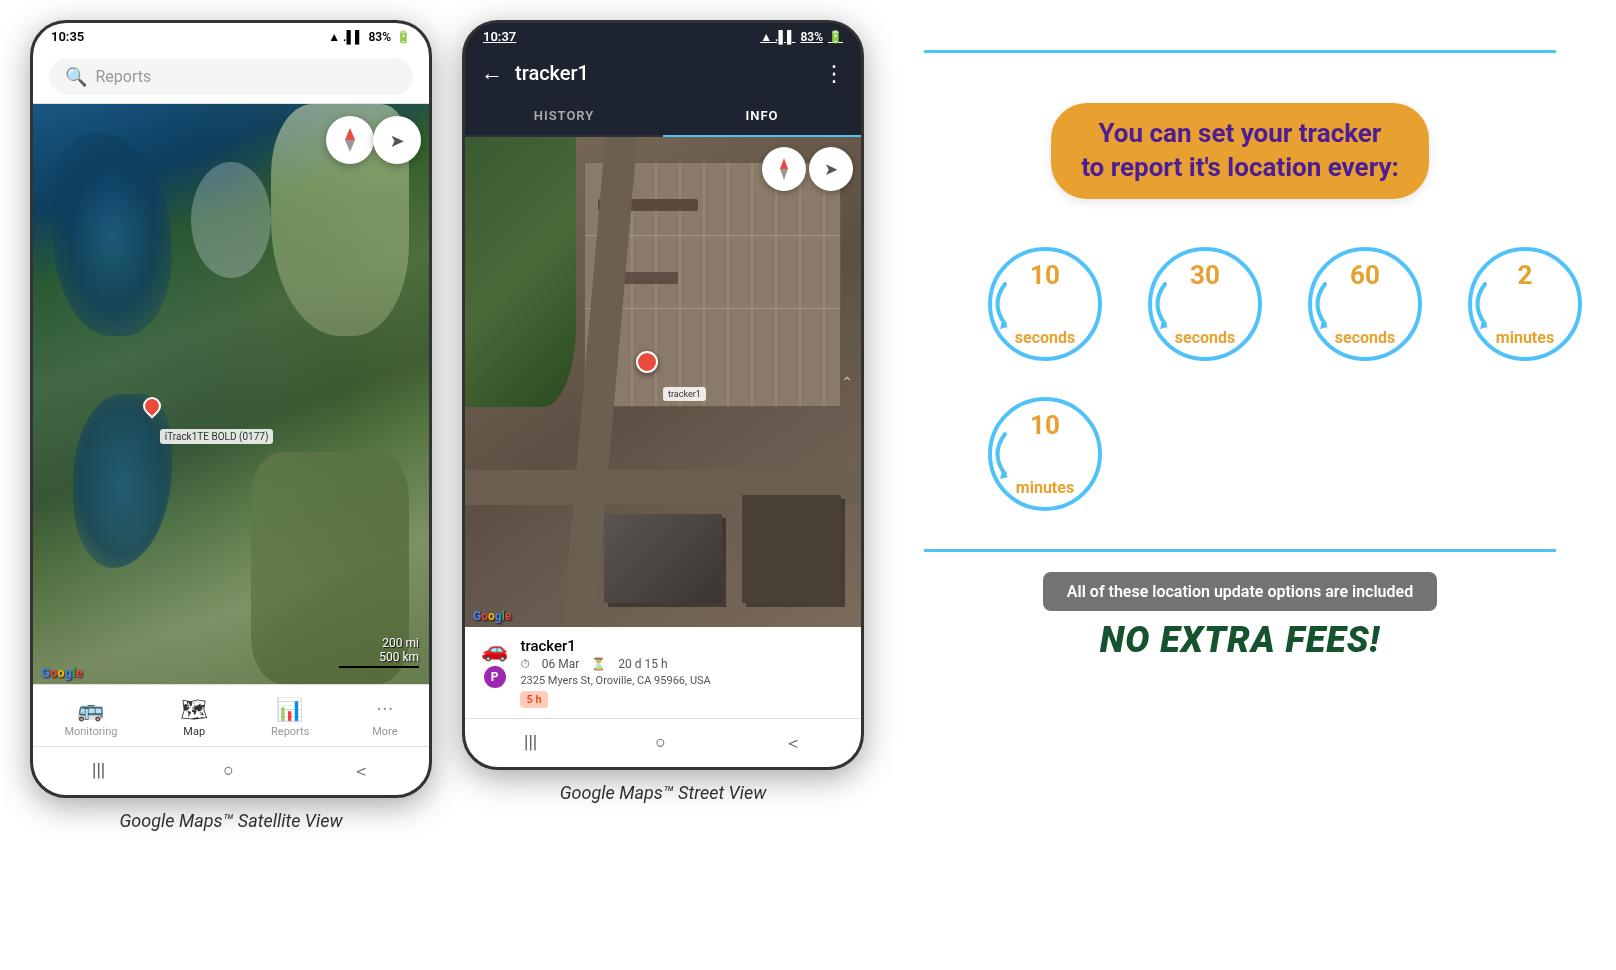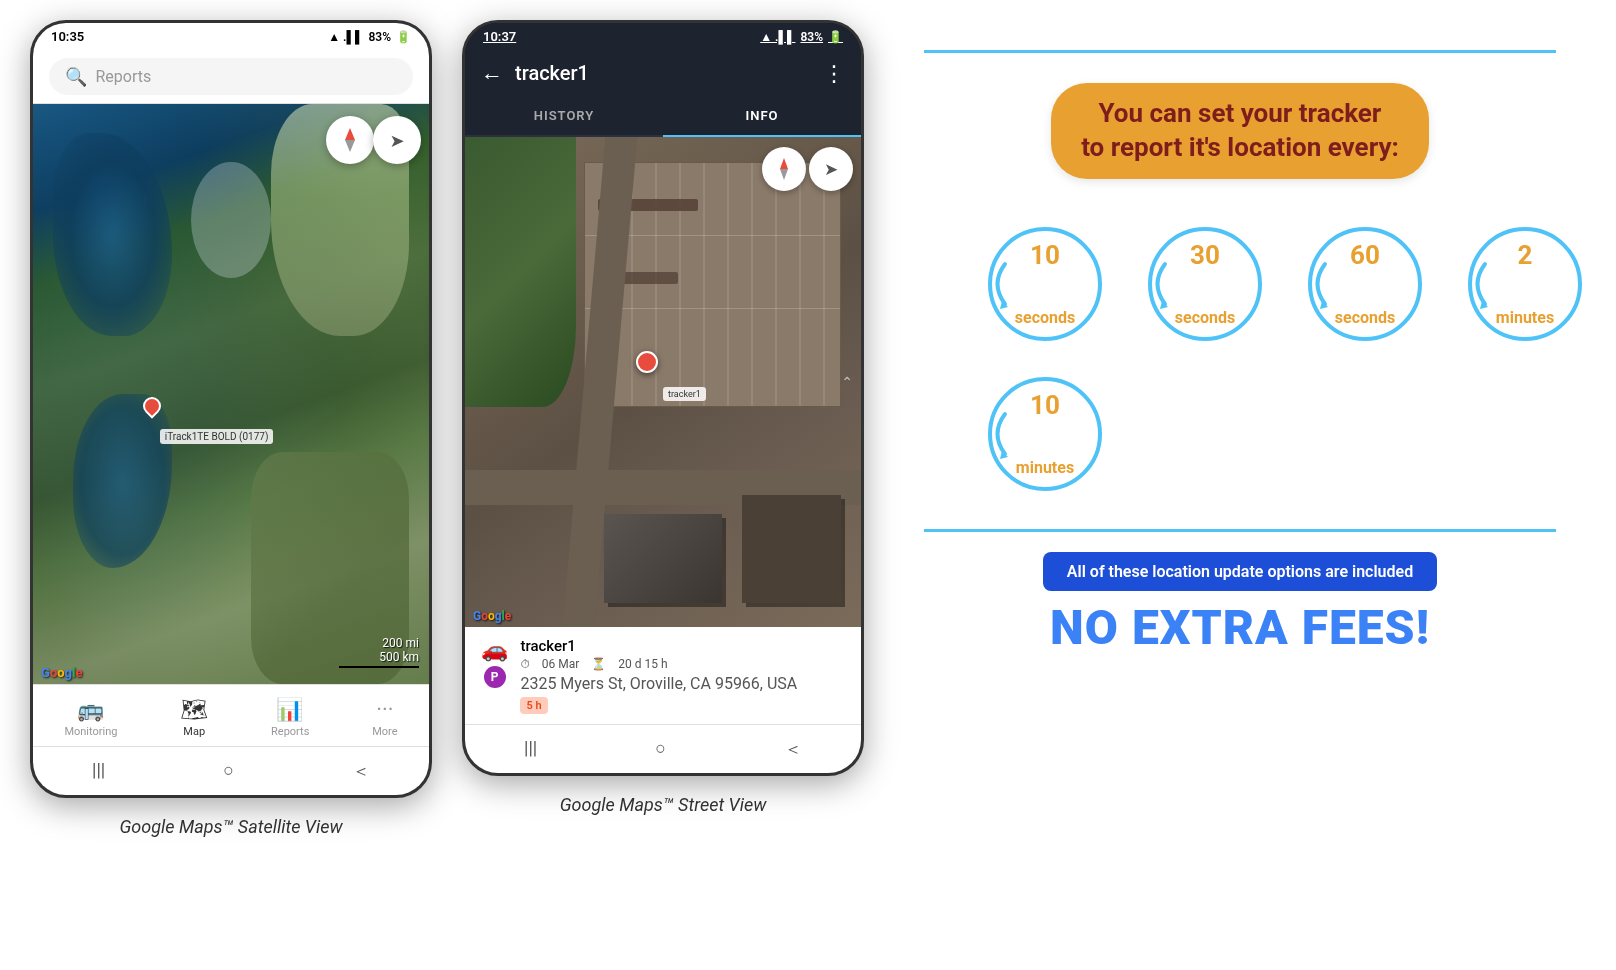--- a/index.html
+++ b/index.html
@@ -30,21 +30,20 @@
       overflow: hidden;
       border: 3px solid #333;
       box-shadow: 0 8px 32px rgba(0,0,0,0.35);
       position: relative;
     }
 
     .phone-caption {
       font-size: 18px;
       color: #333;
       text-align: center;
-      margin-top: 6px;
       font-style: italic;
     }
 
     
     .status-bar {
       display: flex;
       justify-content: space-between;
       align-items: center;
       padding: 6px 18px;
       background: #fff;
@@ -383,21 +382,21 @@
       font-weight: 500;
     }
     .tracker-meta {
       display: flex;
       gap: 12px;
       font-size: 12px;
       color: #555;
       margin-top: 2px;
     }
     .tracker-address {
-      font-size: 16px;
+      font-size: 11px;
       color: #555;
       margin-top: 3px;
     }
     .since-badge {
       background: #ffccbc;
       color: #e64a19;
       font-size: 11px;
       font-weight: 600;
       padding: 2px 6px;
       border-radius: 4px;
@@ -410,30 +409,30 @@
       flex: 1;
       min-width: 600px;
       padding: 20px 30px;
       display: flex;
       flex-direction: column;
       align-items: center;
     }
 
     .info-headline {
       background: #e8a030;
-      color: #7f1d1d;
+      color: #4c1d95;
       font-size: 26px;
       font-weight: 700;
       padding: 14px 30px;
       border-radius: 36px;
       text-align: center;
       max-width: 500px;
       line-height: 1.3;
       margin-bottom: 30px;
-      margin-top: 20px;
+      margin-top: 40px;
       box-shadow: 0 3px 10px rgba(0,0,0,0.1);
     }
 
     .divider-line {
       width: 100%;
       height: 3px;
       background: #4fc3f7;
       margin: 10px 0;
     }
 
@@ -480,38 +479,39 @@
 
     .circle-text .num {
       font-size: 26px;
     }
     .circle-text .unit {
       font-size: 16px;
       margin-top: 40px;
     }
 
     .included-badge {
-      background: #1d4ed8;
+      background: #737373;
       color: #fff;
       font-size: 16px;
       font-weight: 600;
       padding: 10px 24px;
       border-radius: 8px;
       text-align: center;
       max-width: 480px;
       margin-top: 10px;
     }
 
     .no-fees-text {
-      font-size: 48px;
+      font-size: 36px;
       font-weight: 900;
-      color: #3b82f6;
+      color: #14532d;
       text-align: center;
       margin-top: 8px;
       letter-spacing: 1px;
+      font-style: italic;
     }
   </style>
 </head>
 <body>
 
 <div class="phone-container">
   <div class="phone-frame">
 
     <div class="status-bar">
       <span>10:35</span>

